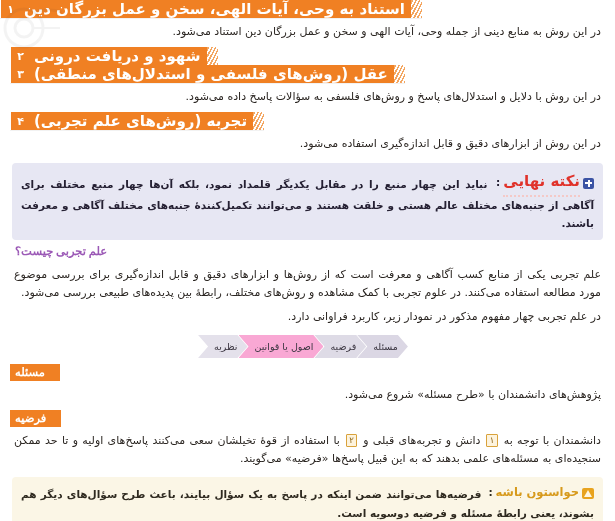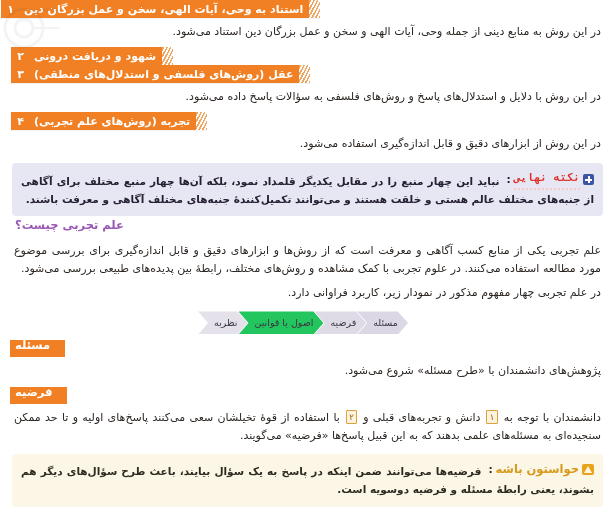--- a/index.html
+++ b/index.html
@@ -65,21 +65,21 @@
     font-size: 11px;
     font-weight: bold;
     border-left: 1px solid #ffffff;
     line-height: 1;
   }
   .head-title {
     display: flex;
     align-items: center;
     padding: 0 6px 0 4px;
     color: #ffffff;
-    font-size: 11px;
+    font-size: 15px;
     font-weight: bold;
     white-space: nowrap;
     line-height: 1;
   }
   .head-stripes {
     width: 11px;
     background-image: repeating-linear-gradient(
       -62deg,
       #f3a661 0px, #f3a661 1.5px,
       #ffffff 1.5px, #ffffff 3.2px
@@ -143,34 +143,34 @@
   .note-tag .badge-ico::after {
     content: "";
     position: absolute;
     background: #ffffff;
   }
   .note-tag .badge-ico::before { left: 5px; top: 2px; width: 1.5px; height: 7px; }
   .note-tag .badge-ico::after  { left: 2px; top: 4.8px; width: 7px; height: 1.5px; }
   .note-tag .tag-text {
     color: #e0322a;
     font-weight: bold;
-    font-size: 11px;
+    font-size: 15px;
     border-bottom: 2px dotted #f4c9c7;
     padding-bottom: 0px;
-    font-family: Liberation Mono, monospace;
   }
   .note-tag .tag-colon { color: #252033; font-weight: bold; }
 
   
   .sub-row { display: flex; justify-content: flex-start; }
   .sub-head {
     display: inline-flex;
-    align-items: flex-start;
+    align-items: center;
     margin-right: auto;
     height: 17px;
+    font-family: Liberation Serif, serif;
   }
   .sub-head .lbl {
     display: flex;
     align-items: center;
     padding: 0 5px 0 5px;
     font-size: 11.5px;
     font-weight: bold;
     line-height: 1;
     white-space: nowrap;
   }
@@ -216,21 +216,21 @@
     font-weight: normal;
     background: #dedbe6;
     margin-left: -9px;
     padding: 0 10px 0 16px;
     clip-path: polygon(0% 0%, calc(100% - 10px) 0%, 100% 50%, calc(100% - 10px) 100%, 0% 100%, 10px 50%);
     direction: rtl;
     white-space: nowrap;
   }
   .chev.c0 { background: #dbd7e4; }
   .chev.c1 { background: #dedbe6; }
-  .chev.c2 { background: #22c55e; }
+  .chev.c2 { background: #f9a8d4; }
   .chev.c3 { background: #e4e1eb; }
 
   
   .warn-box {
     background: #fbf6e6;
     border-radius: 4px;
     padding: 6px 9px 8px 9px;
     margin: 9px 2px 0 2px;
     font-size: 10.5px;
     line-height: 1.7;

